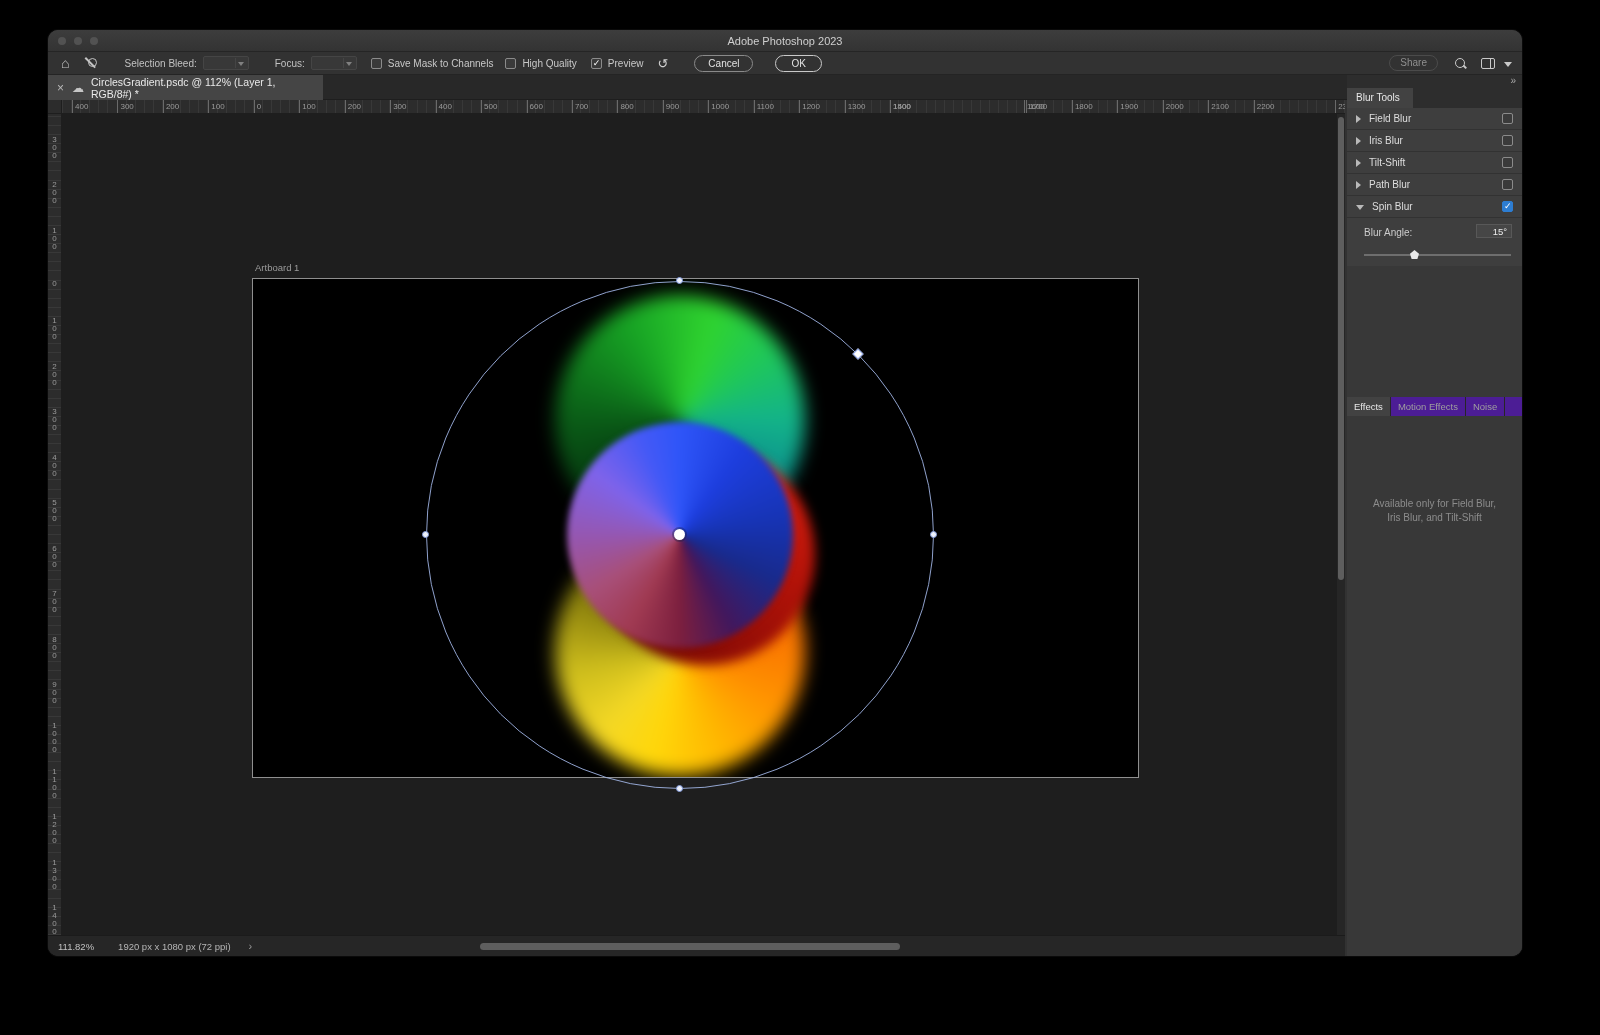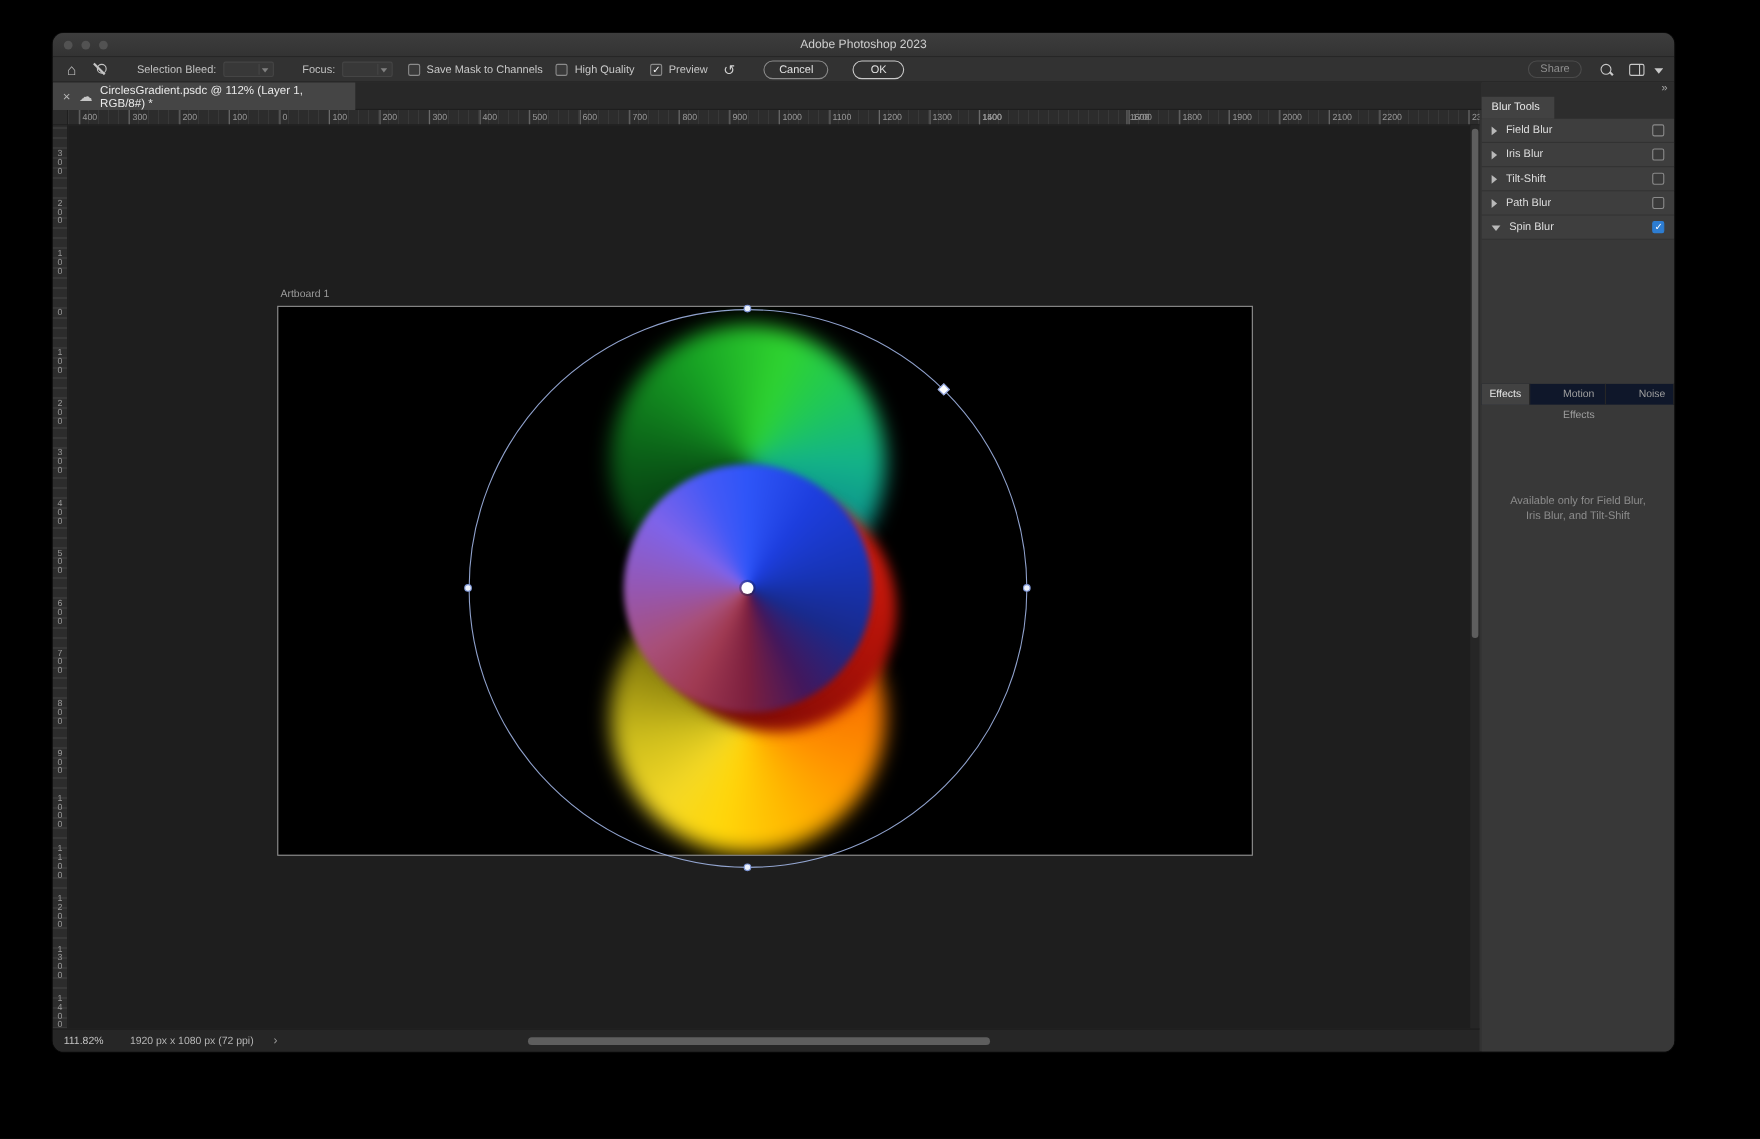--- a/index.html
+++ b/index.html
@@ -127,21 +127,21 @@
   .tool-label { margin-left:8px; font-size:10px; color:#dedede; flex:1; }
   .tool-row .cb { margin-right:9px; }
   .spin-controls { position:relative; height:48px; background:#3e3e3e; }
   .angle-label { position:absolute; left:17px; top:9px; font-size:10px; color:#cccccc; }
   .angle-value { position:absolute; right:10px; top:6px; width:36px; height:14px; background:#464646;
     border:1px solid #585858; font-size:9.5px; color:#ececec; text-align:right; padding:1px 4px 0 0; }
   .slider { position:absolute; left:17px; right:11px; top:36px; height:2px; background:#6e6e6e; }
   .slider-thumb { position:absolute; left:46px; top:-4px; width:9px; height:9px; background:#e9e9e9;
     clip-path:polygon(50% 0, 100% 42%, 82% 100%, 18% 100%, 0 42%); }
   .panel-filler { height:131px; background:#383838; }
-  .fx-tabs { height:19px; background:#0f172a; display:flex; align-items:stretch;gap:23px; }
+  .fx-tabs { height:19px; background:#4c1d95; display:flex; align-items:stretch; }
   .fx-tab { padding:0 7px; font-size:9.5px; line-height:19px; color:#9f9f9f; border-right:1px solid #262626; }
   .fx-tab.active { background:#424242; color:#e8e8e8; }
   .fx-body { height:540px; background:#383838; display:flex; justify-content:center; }
   .fx-message { margin-top:81px; width:138px; text-align:center; font-size:10px; line-height:14px; color:#8c8c8c; }
 </style>
 </head>
 <body>
 
 <div class="window">
 
@@ -289,20 +289,27 @@
           <span class="tri right"></span>
           <span class="tool-label">Path Blur</span>
           <span class="cb"></span>
         </div>
         <div class="tool-row">
           <span class="tri down"></span>
           <span class="tool-label">Spin Blur</span>
           <span class="cb checked accent"></span>
         </div>
       </div>
+    <div class="spin-controls">
+      <span class="angle-label">Blur Angle:</span>
+      <span class="angle-value">15°</span>
+      <div class="slider">
+        <span class="slider-thumb"></span>
+      </div>
+    </div>
     <div class="panel-filler"></div>
     <div class="fx-tabs">
       <span class="fx-tab active">Effects</span>
       <span class="fx-tab">Motion Effects</span>
       <span class="fx-tab">Noise</span>
     </div>
     <div class="fx-body">
       <div class="fx-message">Available only for Field Blur, Iris Blur, and Tilt-Shift</div>
     </div>
   </div>

